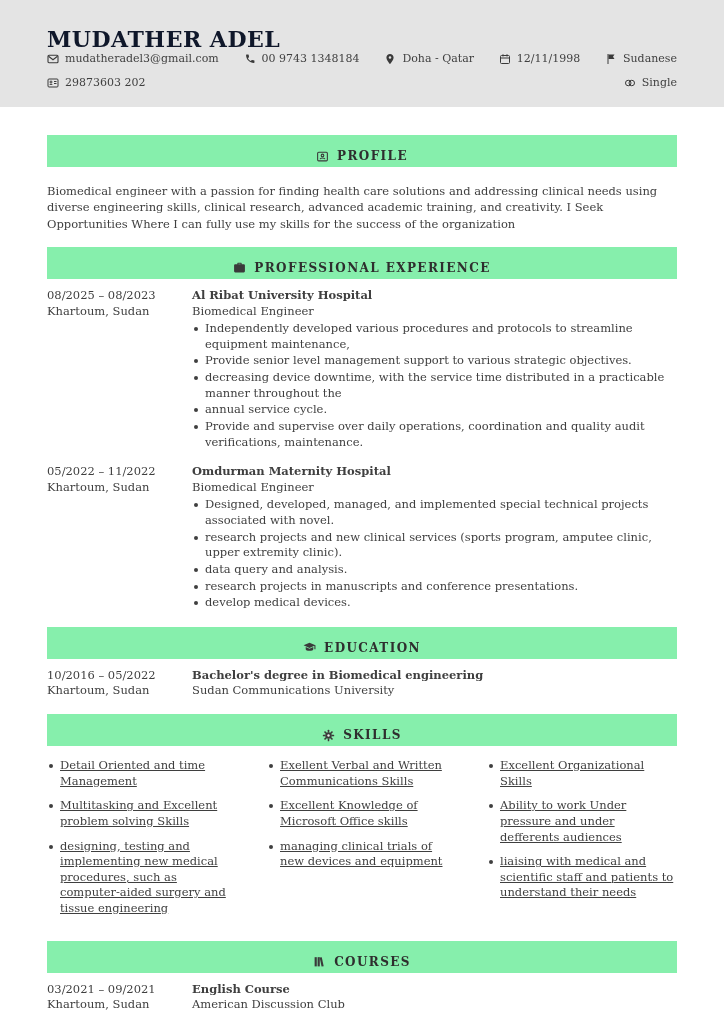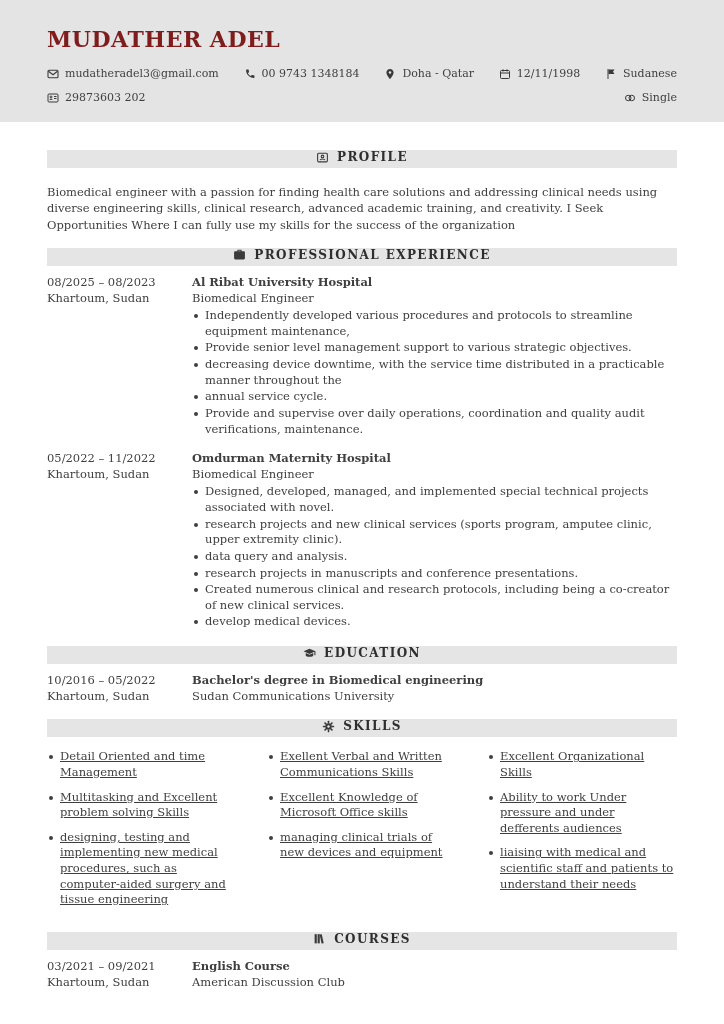--- a/index.html
+++ b/index.html
@@ -15,42 +15,41 @@
   }
   
   .header {
     background: #e4e4e4;
     padding: 26px 47px 18px 47px;
   }
   .name {
     font-size: 22px;
     font-weight: 700;
     letter-spacing: 0.5px;
-    color: #7f1d1d;
-    margin-bottom: 15px;
+    color: #0f172a;
   }
   .contacts {
     display: flex;
     flex-wrap: wrap;
     column-gap: 24px;
     row-gap: 11px;
     font-size: 11px;
     justify-content: space-between;
   }
   .contact { display: flex; align-items: center; gap: 6px; }
   .icon { width: 12px; height: 12px; color: #3a3a3a; flex: 0 0 auto; }
   
   .body { padding: 2px 47px 0 47px; }
   .section-bar {
-    background: #e5e5e5;
+    background: #86efac;
     display: flex;
     justify-content: center;
     align-items: center;
     gap: 8px;
-    padding: 0 0 4px 0;
+    padding: 14px 0 4px 0;
     margin: 15px 0 9px 0;
     font-weight: 700;
     font-size: 12px;
     letter-spacing: 1.4px;
     color: #2e2e2e;
   }
   .section-bar.first { margin-top: 26px; }
   .sec-icon { width: 13px; height: 13px; color: #3a3a3a; flex: 0 0 auto; }
   .profile-text { font-size: 11.5px; line-height: 1.42; margin-top: 16px; }
   .entry { display: flex; margin-bottom: 13px; font-size: 11.5px; line-height: 1.36; }
@@ -189,21 +188,20 @@
         <div>Khartoum, Sudan</div>
       </div>
       <div class="entry-right">
         <div class="bold">Omdurman Maternity Hospital</div>
         <div>Biomedical Engineer</div>
         <ul class="bullets">
           <li>Designed, developed, managed, and implemented special technical projects associated with novel.</li>
           <li>research projects and new clinical services (sports program, amputee clinic, upper extremity clinic).</li>
           <li>data query and analysis.</li>
           <li>research projects in manuscripts and conference presentations.</li>
-          <li>Created numerous clinical and research protocols, including being a co-creator of new clinical services.</li>
           <li>develop medical devices.</li>
         </ul>
       </div>
     </div>
 
     <div class="section-bar">
       <svg class="sec-icon" viewBox="0 0 24 24" fill="currentColor">
           <path d="M12 3 1 8l11 5 9-4.09V15h2V8L12 3z"></path>
           <path d="M5 11.18V15c0 1.66 3.13 3 7 3s7-1.34 7-3v-3.82l-7 3.18-7-3.18z"></path>
         </svg>

